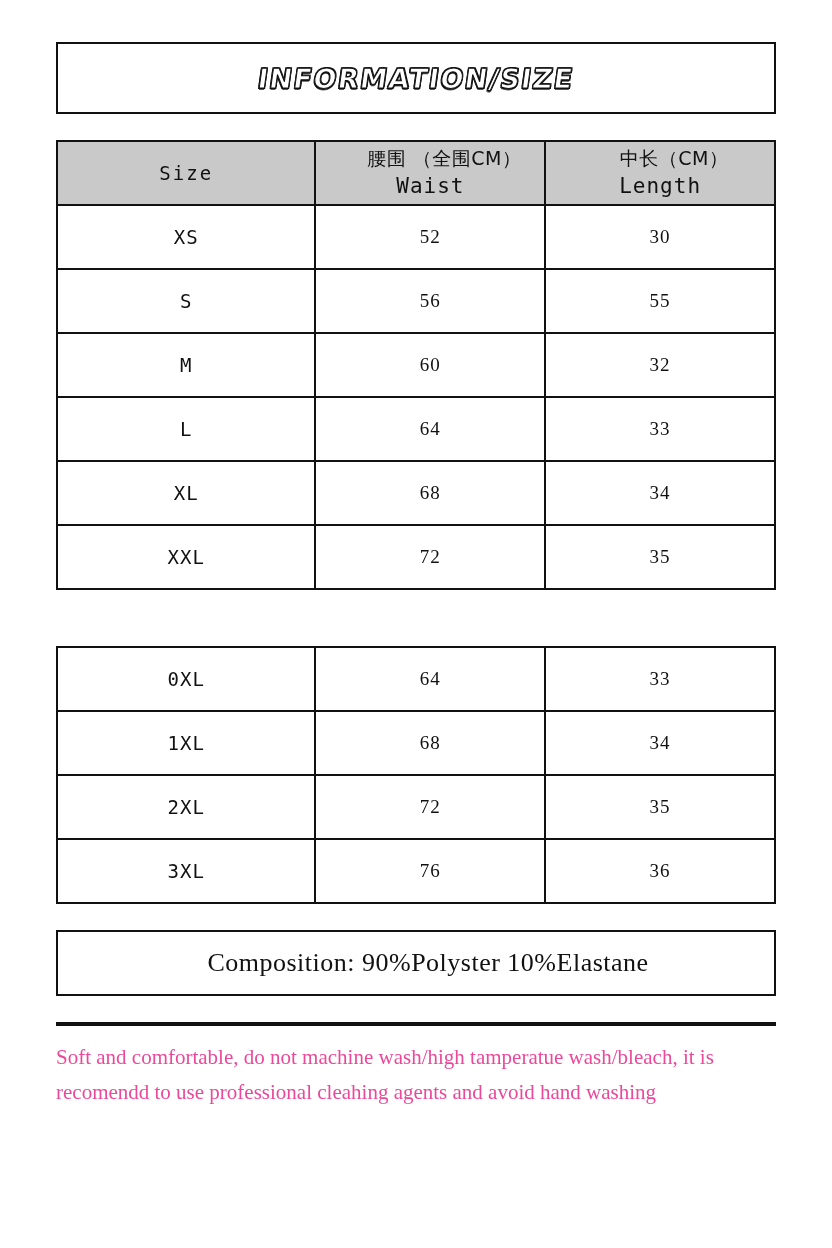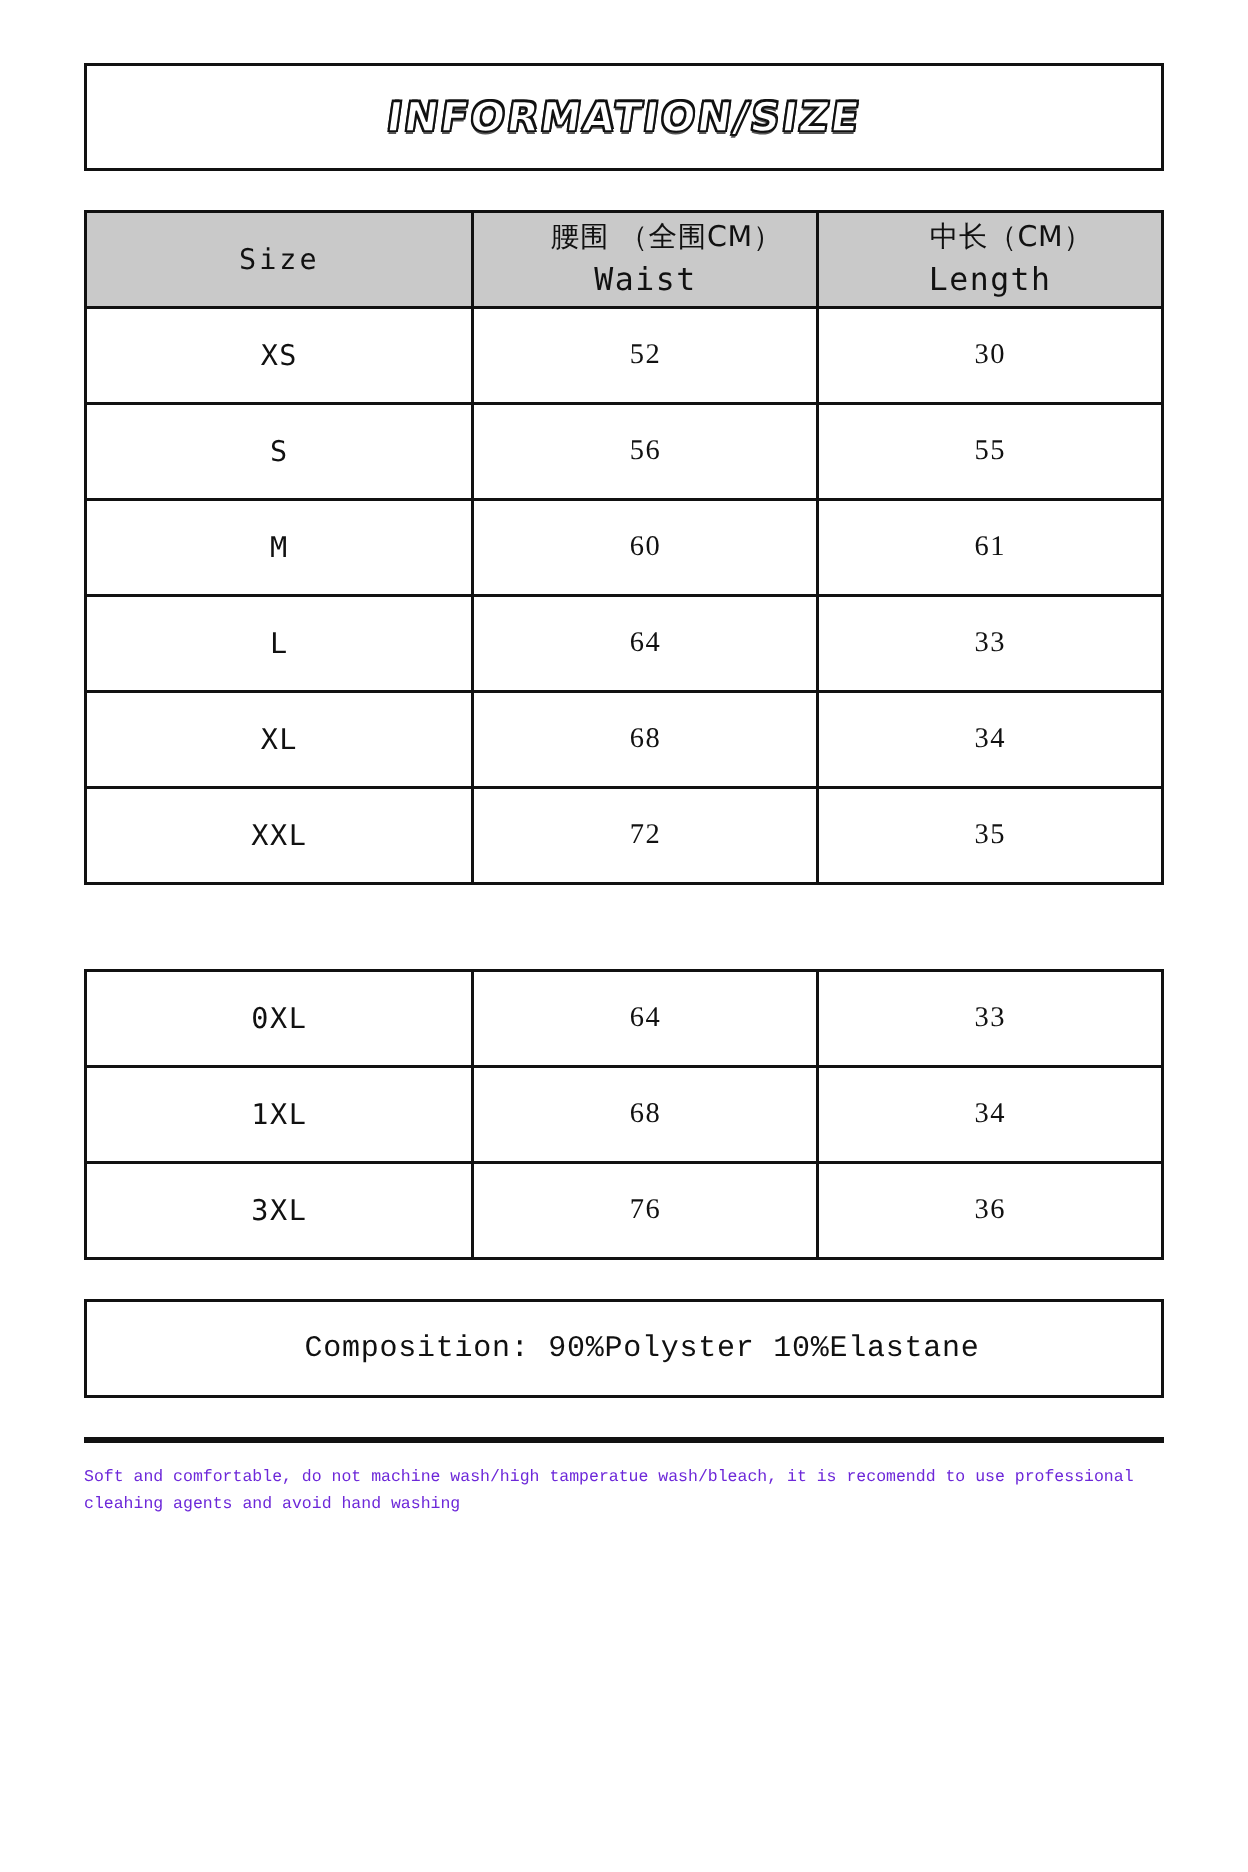--- a/index.html
+++ b/index.html
@@ -105,37 +105,37 @@
   
   .composition-box {
     margin: 26px 28px 0 28px;
     border: 2px solid #111111;
     height: 62px;
     display: flex;
     align-items: center;
     justify-content: center;
   }
   .composition-text {
-    font-family: Liberation Mono, monospace;
-    font-size: 20px;
+    font-family: Liberation Serif, serif;
+    font-size: 26px;
     letter-spacing: 0.5px;
     margin-left: 24px;
   }
 
   
   .rule {
     margin: 26px 28px 0 28px;
     border-top: 4px solid #111111;
   }
   .note {
     margin: 14px 28px 0 28px;
-    font-family: Liberation Mono, monospace;
-    font-size: 11px;
+    font-family: Liberation Serif, serif;
+    font-size: 21px;
     line-height: 1.65;
-    color: #6d28d9;
+    color: #ec4899;
   }
 </style>
 </head>
 <body>
 
 <div class="page">
 
   <div class="title-box">
     <div class="title-text">INFORMATION/SIZE</div>
   </div>
@@ -172,21 +172,21 @@
         <td class="cell-num">30</td>
       </tr>
       <tr>
         <td class="cell-size">S</td>
         <td class="cell-num">56</td>
         <td class="cell-num">55</td>
       </tr>
       <tr>
         <td class="cell-size">M</td>
         <td class="cell-num">60</td>
-        <td class="cell-num">61</td>
+        <td class="cell-num">32</td>
       </tr>
       <tr>
         <td class="cell-size">L</td>
         <td class="cell-num">64</td>
         <td class="cell-num">33</td>
       </tr>
       <tr>
         <td class="cell-size">XL</td>
         <td class="cell-num">68</td>
         <td class="cell-num">34</td>
@@ -212,20 +212,25 @@
         <td class="cell-size">0XL</td>
         <td class="cell-num">64</td>
         <td class="cell-num">33</td>
       </tr>
       <tr>
         <td class="cell-size">1XL</td>
         <td class="cell-num">68</td>
         <td class="cell-num">34</td>
       </tr>
       <tr>
+        <td class="cell-size">2XL</td>
+        <td class="cell-num">72</td>
+        <td class="cell-num">35</td>
+      </tr>
+      <tr>
         <td class="cell-size">3XL</td>
         <td class="cell-num">76</td>
         <td class="cell-num">36</td>
       </tr>
     </tbody>
   </table>
 
   <div class="composition-box">
     <div class="composition-text">Composition: 90%Polyster 10%Elastane</div>
   </div>

